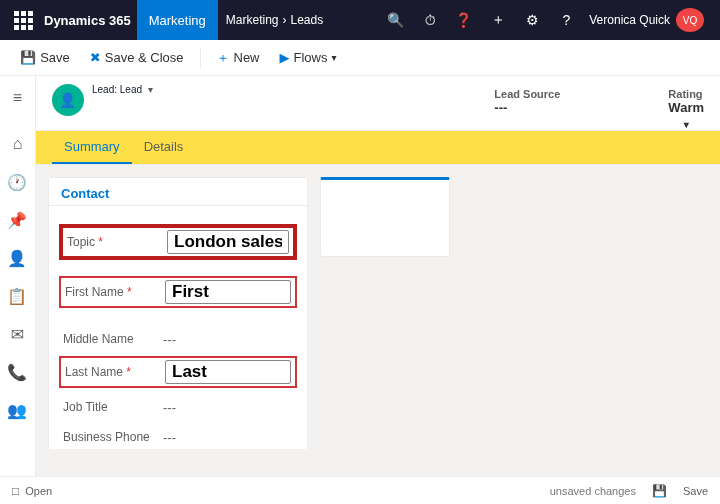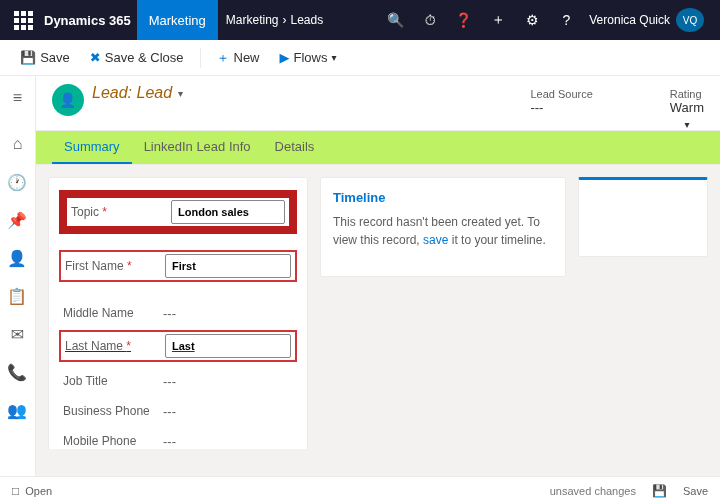--- a/index.html
+++ b/index.html
@@ -13,21 +13,21 @@
     .app-grid-icon { display: grid; grid-template-columns: repeat(3,5px); grid-template-rows: repeat(3,5px); gap: 2px; }
     .app-grid-icon span { background: #fff; display: block; width: 5px; height: 5px; }
     .top-nav .dynamics-logo { color: #fff; font-size: 13px; font-weight: 600; padding: 0 6px; }
     .top-nav .module-name { background: #0078d4; color: #fff; font-size: 13px; padding: 0 12px; height: 40px; display: flex; align-items: center; }
     .top-nav .breadcrumb { color: #ccc; font-size: 12px; padding: 0 8px; display: flex; align-items: center; gap: 4px; }
     .top-nav .breadcrumb span { color: #fff; }
     .top-nav .spacer { flex: 1; }
     .top-nav .nav-icons { display: flex; align-items: center; gap: 4px; }
     .top-nav .nav-icon { color: #fff; width: 30px; height: 40px; display: flex; align-items: center; justify-content: center; font-size: 14px; cursor: pointer; }
     .top-nav .user-info { color: #fff; font-size: 12px; padding: 0 8px; display: flex; align-items: center; gap: 6px; cursor: pointer; }
-    .top-nav .user-avatar { width: 28px; height: 24px; background: #0369a1; border-radius: 50%; display: flex; align-items: center; justify-content: center; color: #fff; font-size: 10px; }
+    .top-nav .user-avatar { width: 28px; height: 24px; background: #ef4444; border-radius: 50%; display: flex; align-items: center; justify-content: center; color: #fff; font-size: 10px; }
 
     
     .command-bar {
       display: flex; align-items: center; background: #fff; height: 36px; padding: 0 12px; gap: 4px;
       border-bottom: 1px solid #edebe9;
     }
     .cmd-btn {
       display: flex; align-items: center; gap: 4px; padding: 0 8px; height: 28px; border: none; background: transparent;
       font-size: 13px; color: #323130; cursor: pointer; border-radius: 2px;
     }
@@ -50,21 +50,21 @@
       background: #fff; padding: 8px 16px 0 16px; border-bottom: 1px solid #edebe9;
     }
     .record-type { display: flex; align-items: center; gap: 6px; margin-bottom: 2px; }
     .record-icon { width: 32px; height: 32px; background: #00b294; border-radius: 50%; display: flex; align-items: center; justify-content: center; color: #fff; font-size: 14px; }
     .record-title { font-size: 20px; font-weight: 600; color: #323130; margin-left: 38px; margin-bottom: 6px; }
     .header-field label { font-size: 11px; color: #605e5c; display: block; }
     .header-field .value { font-size: 13px; color: #323130; }
     .header-field .select-value { display: flex; align-items: center; gap: 4px; }
 
     
-    .tabs { display: flex; align-items: center; background: #bef264; padding: 0 16px; border-bottom: 1px solid #edebe9; }
+    .tabs { display: flex; align-items: center; background: #fde047; padding: 0 16px; border-bottom: 1px solid #edebe9; }
     .tab { padding: 8px 12px; font-size: 13px; color: #605e5c; cursor: pointer; border-bottom: 2px solid transparent; }
     .tab.active { color: #0078d4; border-bottom: 2px solid #0078d4; font-weight: 500; }
 
     
     .form-area {
       display: flex; gap: 12px; padding: 12px 12px; height: calc(504px - 76px - 68px - 36px - 40px);
       overflow-y: auto;
     }
     .form-left { width: 260px; flex-shrink: 0; display: flex; flex-direction: column; gap: 12px; }
     .form-right { flex: 1; display: flex; flex-direction: column; gap: 12px; }
@@ -76,21 +76,21 @@
     }
     .section-header {
       padding: 8px 12px 4px 12px; font-size: 13px; font-weight: 600; color: #0078d4;
       border-bottom: 1px solid #edebe9;
     }
     .section-body { padding: 6px 12px; }
     .field-row { display: flex; align-items: center; padding: 4px 0; min-height: 30px; }
     .field-label { width: 100px; font-size: 12px; color: #605e5c; flex-shrink: 0; }
     .field-input {
       width: 100%; border: 1px solid #8a8886; border-radius: 2px; padding: 2px 6px;
-      font-size: 11px; font-family: inherit; height: 24px;
+      font-size: 17px; font-family: inherit; height: 24px;
     }
     .dashes { color: #605e5c; font-size: 13px; }
 
     
     .timeline-section {
       background: #fff; border: 1px solid #edebe9; border-radius: 2px; padding: 12px;
       flex: 1; min-height: 100px;
     }
     .timeline-title { font-size: 13px; font-weight: 600; color: #0078d4; margin-bottom: 8px; }
     .timeline-msg { font-size: 12px; color: #605e5c; line-height: 1.5; }
@@ -193,69 +193,69 @@
     <div class="sidebar-icon" style="margin-top:auto;">⚙</div>
   </div>
 
   <div class="main-content">
 
     <div class="record-header">
       <div style="display:flex; align-items:flex-start; gap:8px;">
         <div class="record-icon">👤</div>
         <div style="flex:1;">
           <div class="record-type">
-            <span style="font-size:16px; color:#a16207;font-style:italic;">Lead: Lead</span>
+            <span style="font-size:10px; color:#0f172a;">Lead: Lead</span>
             <span style="font-size:10px; color:#605e5c; cursor:pointer;">▾</span>
           </div>
         </div>
-        <div style="display:flex; gap:77px; padding-top:4px;">
+        <div style="display:flex; gap:108px; padding-top:4px;font-weight:bold;">
           <div class="header-field">
             <label>Lead Source</label>
             <div class="value dashes">---</div>
           </div>
           <div class="header-field">
             <label>Rating</label>
             <div class="value select-value" style="cursor:pointer;flex-direction:column;">
               <span>Warm</span>
               <span style="font-size:10px;">▾</span>
             </div>
           </div>
         </div>
       </div>
     </div>
 
     <div class="tabs">
       <div class="tab active">Summary</div>
-      <div class="tab">LinkedIn Lead Info</div>
       <div class="tab">Details</div>
     </div>
 
     <div class="form-area">
 
       <div class="form-left">
 
         <div class="section">
+          <div class="section-header">Contact</div>
           <div class="section-body">
 
-            <div class="field-row" style="border: 8px solid #b91c1c; padding: 2px 4px; margin: 6px -2px;">
+            <div class="field-row" style="border: 4px solid #b91c1c; padding: 2px 4px; margin: 12px -2px;">
               <span class="field-label">Topic <span style="color:#d13438;">*</span></span>
               <input class="field-input" value="London sales" style="border: 1px solid rgb(138, 136, 134); font-weight: 600;">
             </div>
 
             <div class="field-row" style="border: 2px solid #d13438; padding: 2px 4px; margin: 16px -2px;">
               <span class="field-label">First Name <span style="color:#d13438;">*</span></span>
               <input class="field-input" value="First" style="border: 1px solid rgb(138, 136, 134); font-weight: 600;">
             </div>
 
             <div class="field-row" style="padding: 4px 2px;">
               <span class="field-label">Middle Name</span>
               <span class="dashes">---</span>
             </div>
 
-            <div class="field-row" style="border: 2px solid #d13438; padding: 2px 4px; margin: 2px -2px; text-decoration: underline;">
+            <div class="field-row" style="border: 2px solid #d13438; padding: 2px 4px; margin: 2px -2px;">
               <span class="field-label">Last Name <span style="color:#d13438;">*</span></span>
               <input class="field-input" value="Last" style="border: 1px solid rgb(138, 136, 134); font-weight: 600;">
             </div>
 
             <div class="field-row" style="padding: 4px 2px; margin-top:4px;">
               <span class="field-label">Job Title</span>
               <span class="dashes">---</span>
             </div>
 
             <div class="field-row" style="padding: 4px 2px;">
@@ -273,30 +273,20 @@
               
             </div>
           </div>
         </div>
 
       </div>
 
       <div class="form-right">
         <div class="right-top">
 
-          <div class="timeline-section">
-            <div class="timeline-title">Timeline</div>
-            <div class="timeline-msg">
-              <span>This record hasn't been created yet. To view this record,</span>
-              <span> </span>
-              <a class="timeline-link">save</a>
-              <span> </span>
-              <span>it to your timeline.</span>
-            </div>
-          </div>
 
           <div class="right-placeholder"></div>
         </div>
       </div>
     </div>
   </div>
 </div>
 
 <div class="status-bar">
   <div class="left">

